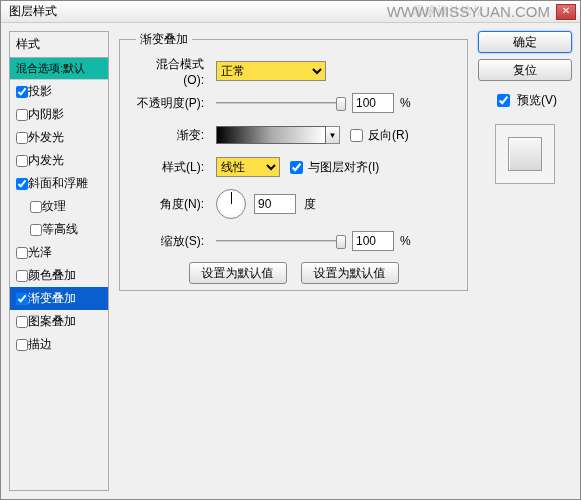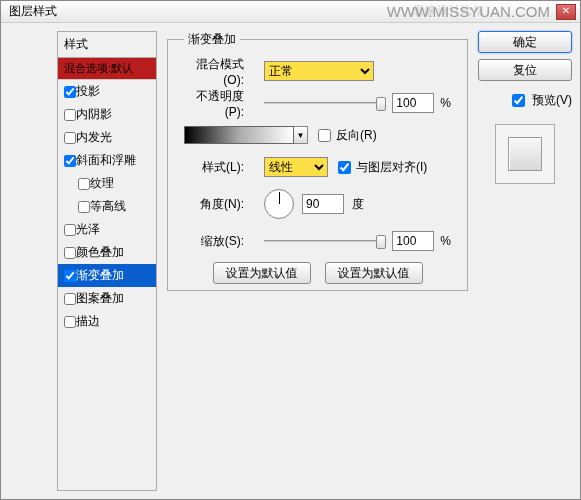--- a/index.html
+++ b/index.html
@@ -3,47 +3,47 @@
 <meta charset="utf-8">
 <style>
 * { box-sizing: border-box; font-family: 'Microsoft YaHei', SimSun, sans-serif; font-size: 12px; }
 body { margin: 0; background: #b0b8c0; display: flex; justify-content: center; align-items: center; height: 100vh; }
 .dialog { width: 581px; height: 500px; background: #f0f0f0; border: 1px solid #888; box-shadow: 2px 2px 8px rgba(0,0,0,0.3); position: relative; }
 .titlebar { height: 22px; background: linear-gradient(#fff, #e8e8e8); border-bottom: 1px solid #ccc; display: flex; align-items: center; padding: 0 4px; }
 .titlebar-title { flex: 1; padding-left: 4px; }
 .watermark { position: absolute; top: 2px; right: 30px; color: #999; font-size: 15px; }
 .watermark2 { position: absolute; top: 2px; right: 95px; color: #ccc; font-size: 11px; letter-spacing: 1px; }
 .close-btn { width: 20px; height: 16px; background: linear-gradient(#e07070, #c04040); border: 1px solid #a03030; color: #fff; text-align: center; line-height: 12px; font-size: 10px; cursor: pointer; }
-.dialog-body { display: flex; padding: 8px; height: calc(100% - 22px); gap: 8px; margin-left: 48px; }
+.dialog-body { display: flex; padding: 8px; height: calc(100% - 22px); gap: 8px; }
 .styles-panel { width: 100px; border: 1px solid #aaa; display: flex; flex-direction: column; }
 .styles-header { border-bottom: 1px solid #aaa; padding: 4px 6px; }
-.styles-subheader { border-bottom: 1px solid #ccc; padding: 3px 6px; background: #b91c1c; font-size: 11px; }
+.styles-subheader { border-bottom: 1px solid #ccc; padding: 3px 6px; background: #14b8a6; font-size: 11px; }
 .styles-list { flex: 1; overflow: auto; }
 .style-item { padding: 3px 6px; display: flex; align-items: center; cursor: pointer; }
 .style-item.indent { padding-left: 20px; }
 .style-item.selected { background: #0a5fce; color: #fff; }
 .style-item input[type=checkbox] { margin: 0; width: 12px; height: 12px; }
 .main-panel { flex: 1; position: relative; }
 fieldset { border: 1px solid #aaa; padding: 12px 16px; height: 260px; }
 legend { padding: 0 4px; }
 .form-row { display: flex; align-items: center; margin-bottom: 10px; height: 22px; }
-.form-label { width: 80px; text-align: right; padding-right: 20px; }
+.form-label { width: 80px; text-align: right; padding-right: 12px; }
 select { height: 20px; border: 1px solid #888; background: #fde047; font-size: 12px; }
 input[type=text] { height: 20px; border: 1px solid #888; padding: 0 3px; text-align: left; }
 .num-input { width: 42px; text-align: center; }
 .slider { flex: 1; max-width: 130px; height: 20px; position: relative; }
 .slider-track { position: absolute; top: 9px; left: 0; right: 0; height: 2px; background: #ccc; border-top: 1px solid #999; }
 .slider-thumb { position: absolute; top: 4px; width: 10px; height: 14px; background: linear-gradient(#fff,#ddd); border: 1px solid #888; border-radius: 2px; }
 .gradient-preview { width: 110px; height: 18px; border: 1px solid #666; background: linear-gradient(to right, #000, #aaa, #fff); cursor: pointer; }
 .dropdown-arrow { width: 14px; height: 18px; background: linear-gradient(#fff,#ddd); border: 1px solid #888; border-left: none; display: flex; align-items: center; justify-content: center; font-size: 8px; }
 .dial { width: 30px; height: 30px; border: 1px solid #888; border-radius: 50%; background: radial-gradient(#fff 50%, #eee); position: relative; }
 .dial-hand { position: absolute; left: 50%; bottom: 50%; width: 1px; height: 12px; background: #000; transform-origin: bottom center; transform: rotate(0deg); }
 .btn { height: 22px; padding: 0 12px; background: linear-gradient(#fff,#e0e0e0); border: 1px solid #888; border-radius: 3px; cursor: pointer; display: inline-flex; align-items: center; justify-content: center; }
 .default-buttons { display: flex; gap: 14px; margin-top: 10px; justify-content: center; align-items: center; }
-.right-panel { width: 94px; display: flex; flex-direction: column; gap: 6px; align-items: flex-end; }
+.right-panel { width: 94px; display: flex; flex-direction: column; gap: 6px; align-items: center; }
 .right-panel .btn { width: 100%; height: 22px; }
 .preview-check { display: flex; align-items: center; gap: 4px; justify-content: center; margin-top: 4px; }
 .preview-box { margin-top: 8px; align-self: center; width: 60px; height: 60px; border: 1px solid #aaa; background: #f4f4f4; display: flex; align-items: center; justify-content: center; }
 .preview-swatch { width: 34px; height: 34px; background: linear-gradient(#f8f8f8,#d8d8d8); border: 1px solid #999; box-shadow: inset 1px 1px 0 #fff; }
 </style>
 </head>
 <body>
 
 <div class="dialog">
   <div class="titlebar">
@@ -59,20 +59,24 @@
       <div class="styles-header">样式</div>
       <div class="styles-subheader">混合选项:默认</div>
       <div class="styles-list" id="styles-list">
           <div class="style-item">
             <input type="checkbox" checked="" style="">
             <span>投影</span>
           </div>
           <div class="style-item">
             <input type="checkbox" style="">
             <span>内阴影</span>
+          </div>
+          <div class="style-item">
+            <input type="checkbox" style="">
+            <span>外发光</span>
           </div>
           <div class="style-item">
             <input type="checkbox" style="">
             <span>内发光</span>
           </div>
           <div class="style-item">
             <input type="checkbox" checked="" style="">
             <span>斜面和浮雕</span>
           </div>
           <div class="style-item indent">
@@ -121,20 +125,21 @@
           <span class="form-label">不透明度(P):</span>
           <div class="slider">
             <div class="slider-track"></div>
             <div class="slider-thumb" style="left:calc(100% - 10px)"></div>
           </div>
           <input type="text" class="num-input" style="margin-left: 6px;" value="100">
           <span style="margin-left:6px">%</span>
         </div>
 
         <div class="form-row">
+          <span class="form-label">渐变:</span>
           <div class="gradient-preview"></div>
           <div class="dropdown-arrow">▼</div>
           <input type="checkbox" style="margin-left: 10px;">
           <span style="margin-left:2px"><span>反向(R)</span></span>
         </div>
 
         <div class="form-row">
           <span class="form-label">样式(L):</span>
           <select style="width:64px">
             <option>线性</option>

